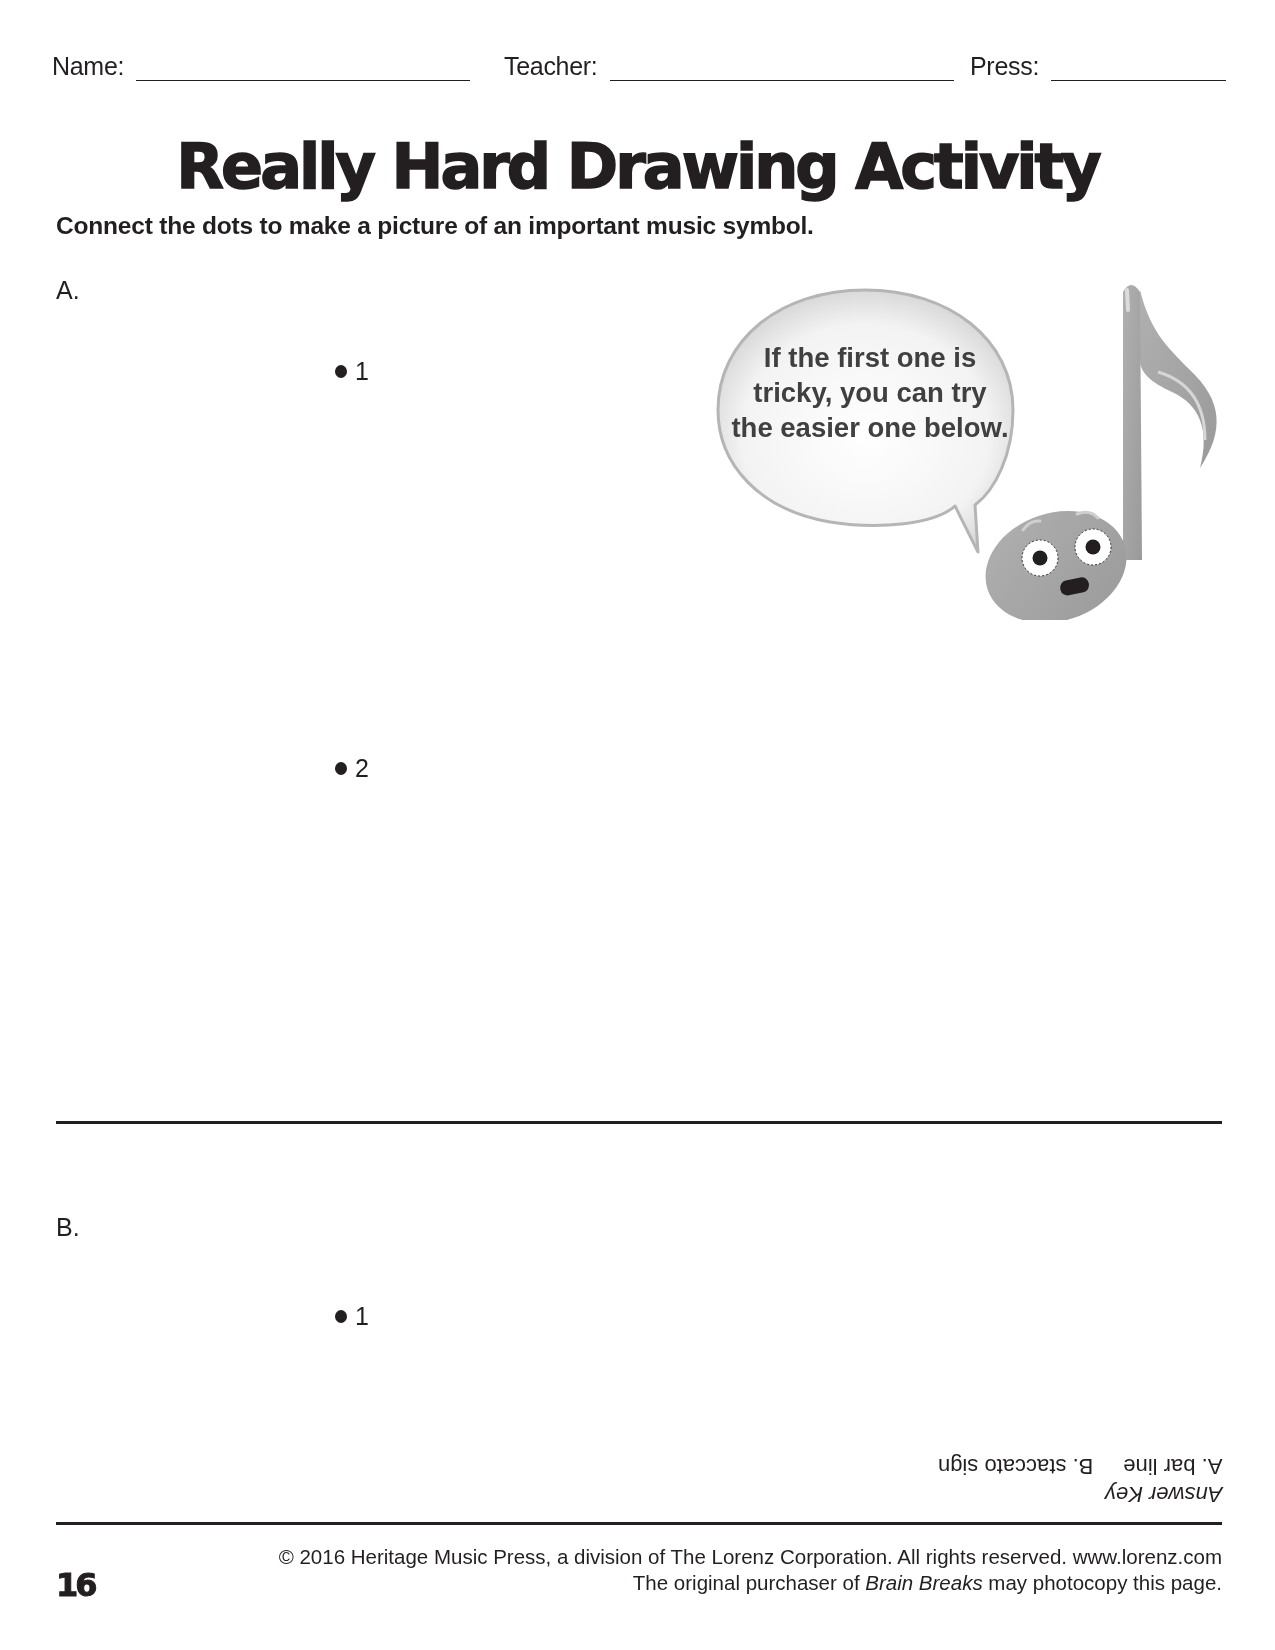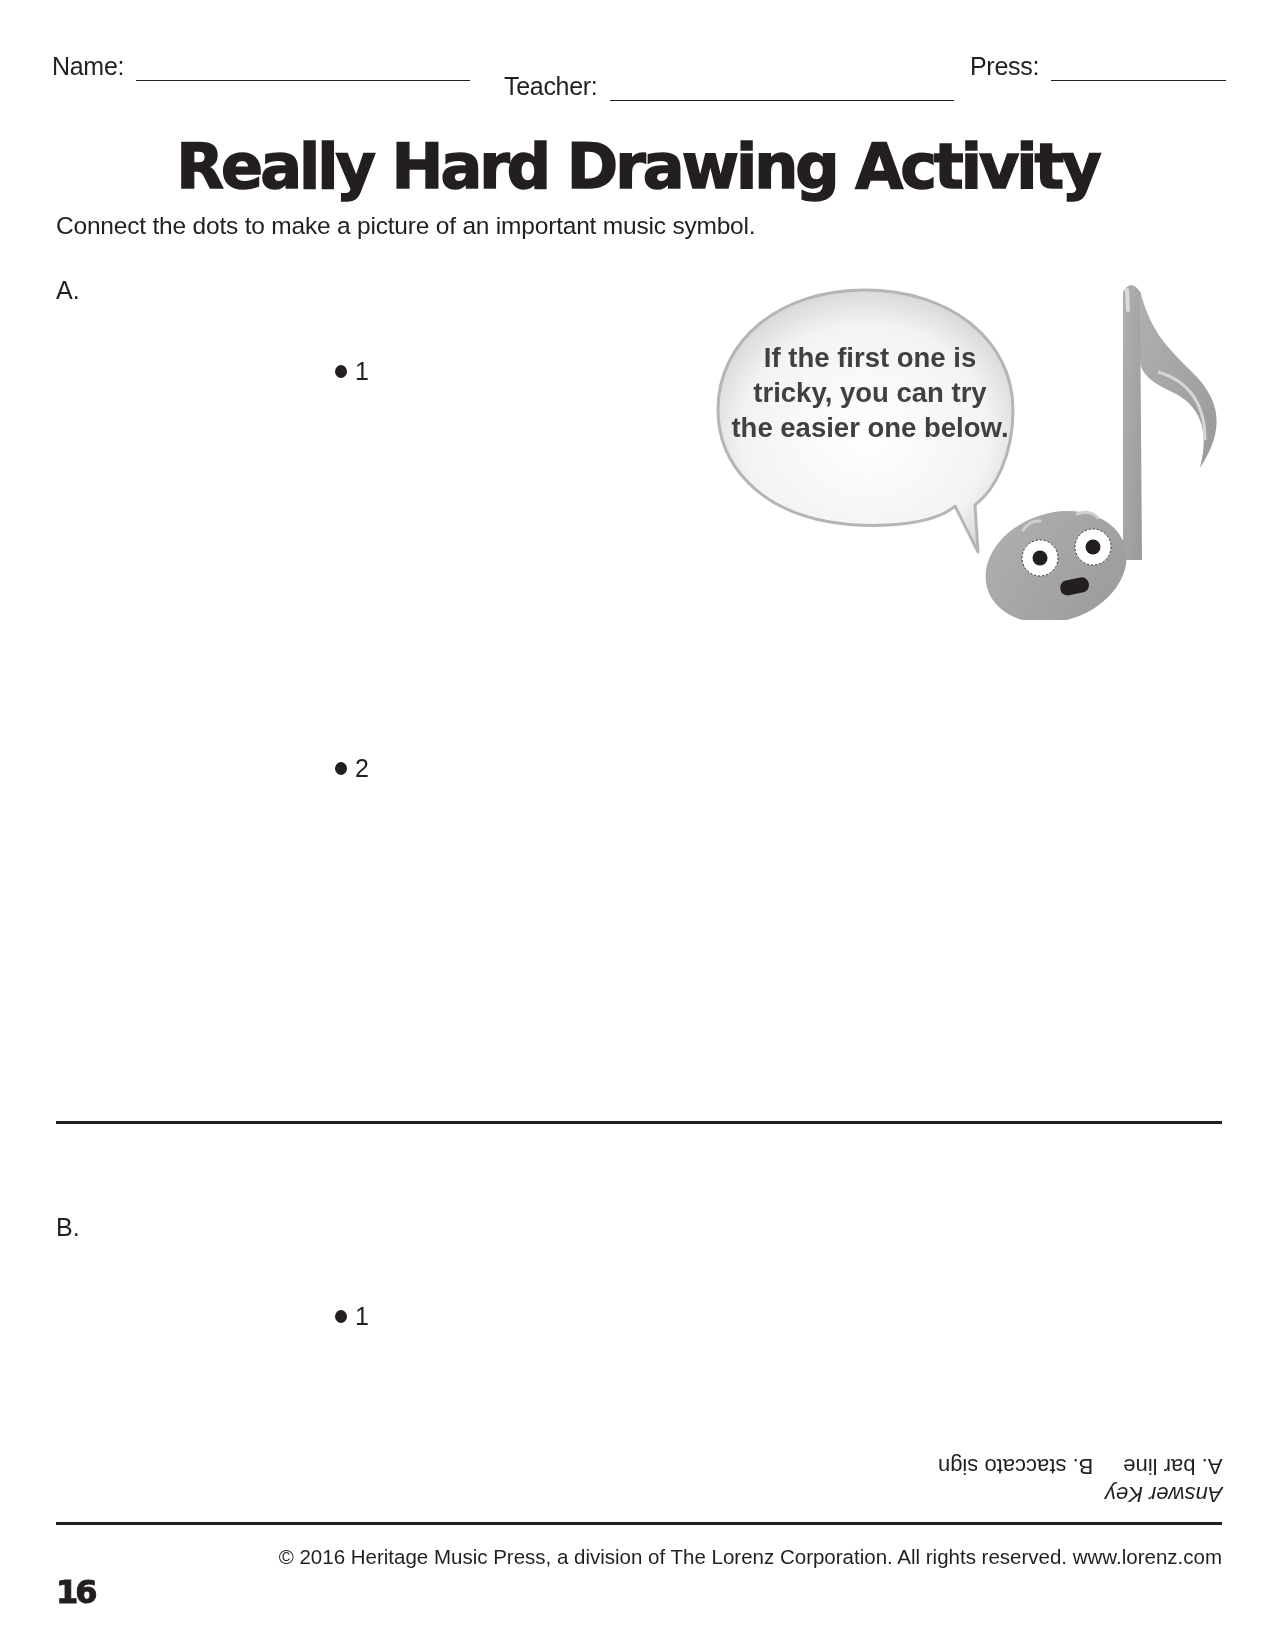--- a/index.html
+++ b/index.html
@@ -10,51 +10,51 @@
   .header-row { left: 52px; top: 52px; width: 1165px; height: 32px; font-size: 25px;
                 font-family: "Liberation Sans", sans-serif; font-weight: 400; letter-spacing: -0.3px; }
   .field { position: absolute; top: 0; display: flex; align-items: flex-end; }
   .field .lbl { white-space: nowrap; }
   .field .blank { border-bottom: 1.6px solid #231f20; height: 22px; margin-left: 12px; }
 
   .title { left: 0; width: 1275px; top: 130px; text-align: center; font-size: 62px;
            font-family: "DejaVu Sans", sans-serif; font-weight: 900; letter-spacing: -3px;
            -webkit-text-stroke: 1.5px #231f20; }
 
-  .instruction { left: 56px; top: 212px; font-size: 24.5px; letter-spacing: -0.2px; }
+  .instruction { left: 56px; top: 212px; font-size: 24.5px; letter-spacing: -0.2px; font-weight: bold; }
 
   .section-label { font-size: 25px; }
 
   .dot-pt { display: flex; align-items: center; font-size: 25px; }
   .dot-pt .dot { width: 12px; height: 13px; border-radius: 50%; background: #231f20; margin-right: 8px; }
 
   .divider { left: 56px; width: 1166px; height: 3px; background: #231f20; }
 
   .answer-key { right: 53px; top: 1452px; transform: rotate(180deg); transform-origin: center;
                 text-align: left; font-size: 22px; line-height: 28px; }
   .answer-key .ak-title { font-style: italic; }
   .answer-key .ak-answers span + span { margin-left: 30px; }
 
   .copyright { right: 53px; top: 1544px; text-align: right; font-size: 20.5px; line-height: 26px; }
   .copyright em { font-style: italic; }
   .page-number { left: 56px; top: 1566px; font-size: 32px; font-weight: 900;
-                 font-family: "DejaVu Sans", sans-serif; letter-spacing: -3px; margin-top: 7px; -webkit-text-stroke: 1px #231f20; }
+                 font-family: "DejaVu Sans", sans-serif; letter-spacing: -3px; -webkit-text-stroke: 1px #231f20; }
 
   .bubble-text { left: 730px; top: 340px; width: 280px; text-align: center; font-size: 27.5px;
                  font-weight: 700; line-height: 35px; font-family: "Liberation Sans", sans-serif; color: #404040; }
 </style>
 </head>
 <body>
 
 <div class="abs header-row">
   <div class="field" style="left:0;">
     <span class="lbl">Name:</span>
     <span class="blank" style="width:334px;"></span>
   </div>
-  <div class="field" style="left:452px;margin-top:20px;">
+  <div class="field" style="left:452px;">
     <span class="lbl">Teacher:</span>
     <span class="blank" style="width:344px;"></span>
   </div>
   <div class="field" style="left:918px;">
     <span class="lbl">Press:</span>
     <span class="blank" style="width:175px;"></span>
   </div>
 </div>
 
 <div class="abs title">Really Hard Drawing Activity</div>
@@ -121,13 +121,14 @@
   <div class="ak-title">Answer Key</div>
   <div class="ak-answers">
     <span>A. bar line</span><span>B. staccato sign</span>
   </div>
 </div>
 
 <div class="abs divider" style="top:1522px;"></div>
 <div class="abs page-number">16</div>
 <div class="abs copyright">
   <div>© 2016 Heritage Music Press, a division of The Lorenz Corporation. All rights reserved. www.lorenz.com</div>
+  <div><span>The original purchaser of </span><em>Brain Breaks</em><span> may photocopy this page.</span></div>
 </div>
 
 </body></html>

